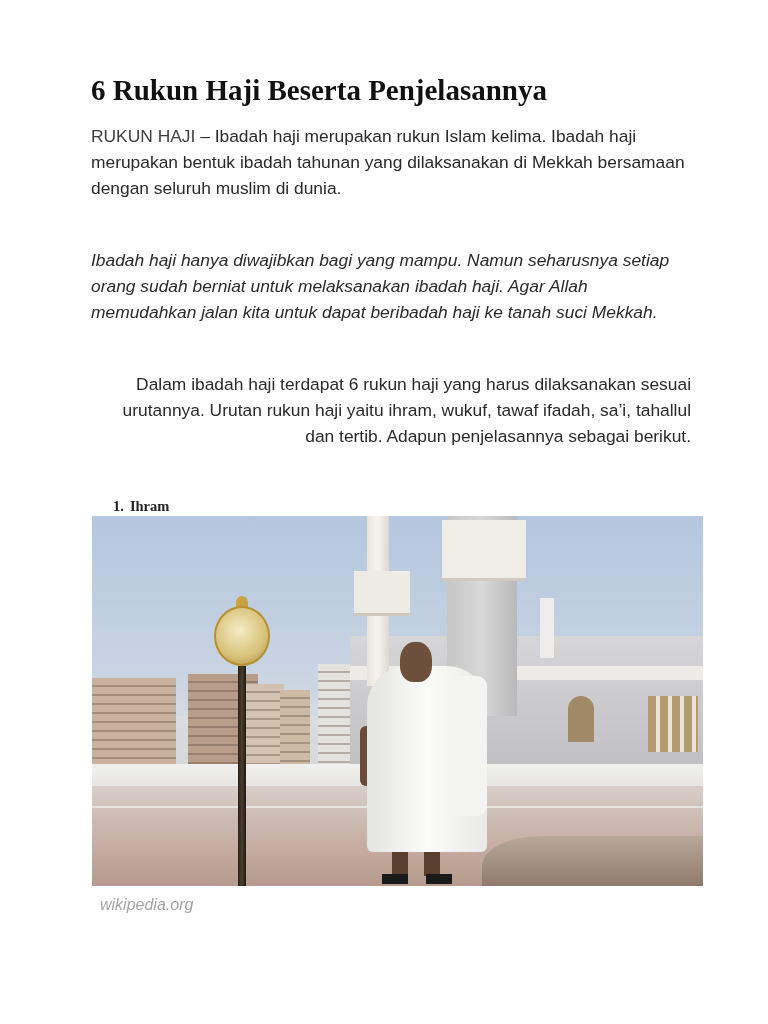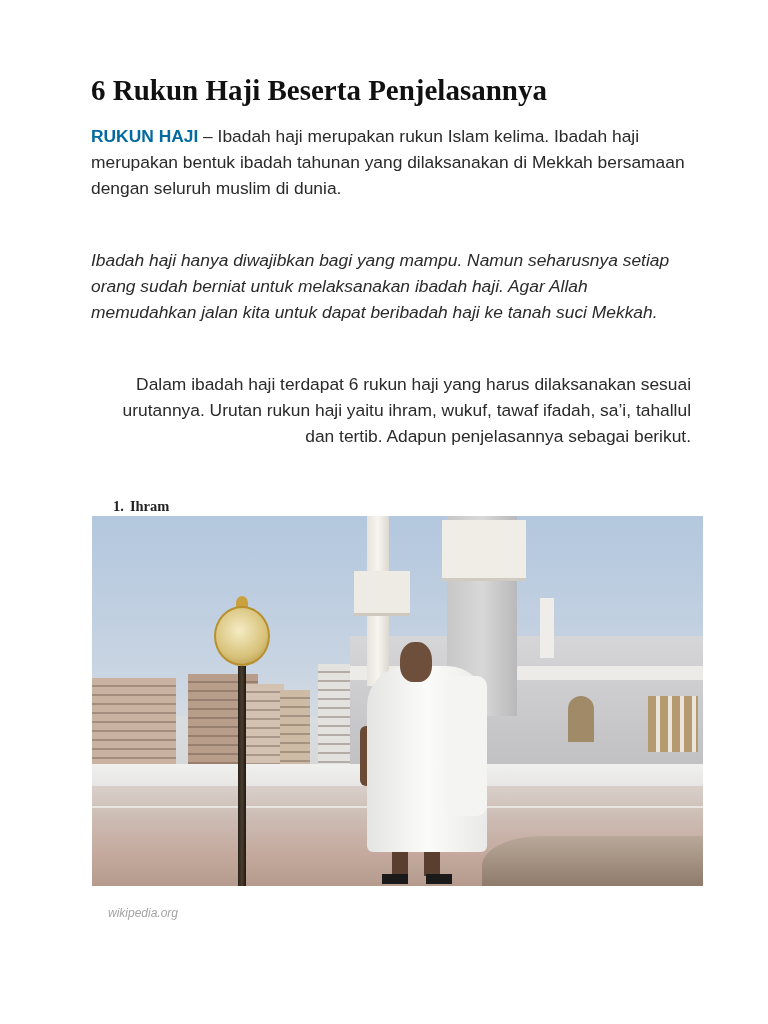--- a/index.html
+++ b/index.html
@@ -36,22 +36,22 @@
     position: absolute;
     left: 91px;
     width: 600px;
     margin: 0;
     font-family: "Liberation Sans", "DejaVu Sans", sans-serif;
     font-size: 17.4px;
     line-height: 26px;
     color: #2a2a2a;
   }
   .para .lead {
-    font-weight: bold;
-    color: #0369a1;
+    font-weight: normal;
+    color: #404040;
   }
   .p1 { top: 123px; }
   .p2 { top: 247px; font-style: italic; }
   .p3 { top: 371px; text-align: right; }
   .list-heading {
     position: absolute;
     left: 113px;
     top: 497px;
     margin: 0;
     font-family: "Liberation Serif", "DejaVu Serif", serif;
@@ -176,24 +176,24 @@
     background: linear-gradient(to right, #5a3f2e 0 16px, transparent 16px 32px, #5a3f2e 32px 48px);
   }
   .man-shoes {
     position: absolute; left: 290px; top: 358px; width: 70px; height: 10px;
     background: linear-gradient(to right, #1a1a1a 0 26px, transparent 26px 44px, #1a1a1a 44px 70px);
   }
   .caption {
     position: absolute;
     left: 92px;
     top: 890px;
-    margin: 16px;
+    margin: 8px;
     font-family: "Liberation Sans", "DejaVu Sans", sans-serif;
     font-style: italic;
-    font-size: 12px;
+    font-size: 16px;
     line-height: 14px;
     color: #a4a4a4;
   }
 </style>
 </head>
 <body>
 
 <div class="page">
 
   <h1 class="title">6 Rukun Haji Beserta Penjelasannya</h1>

